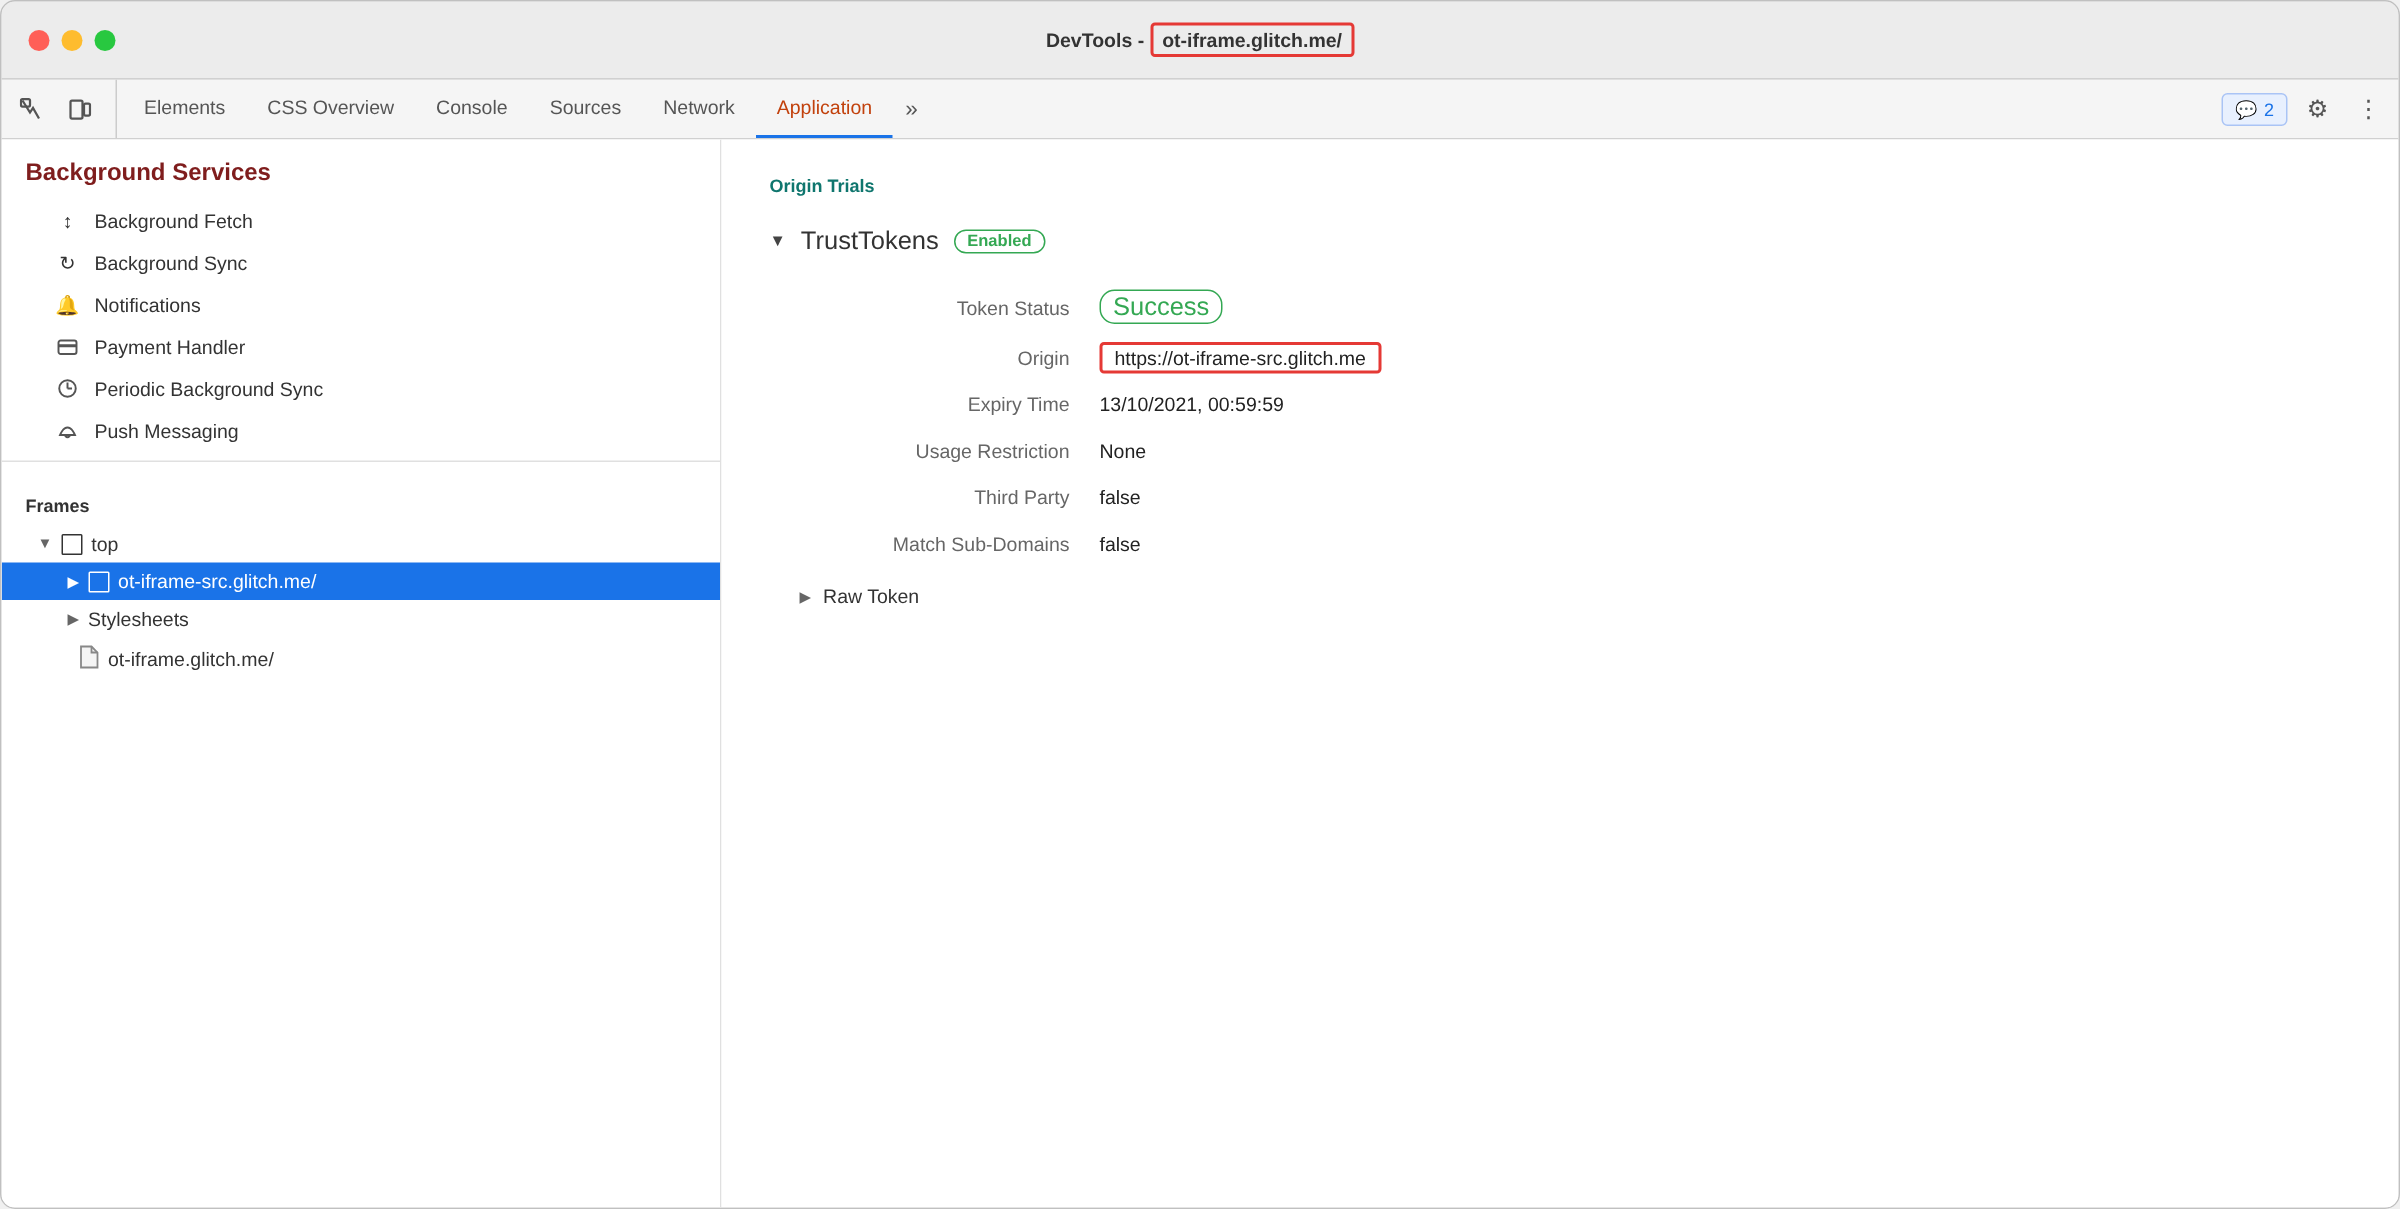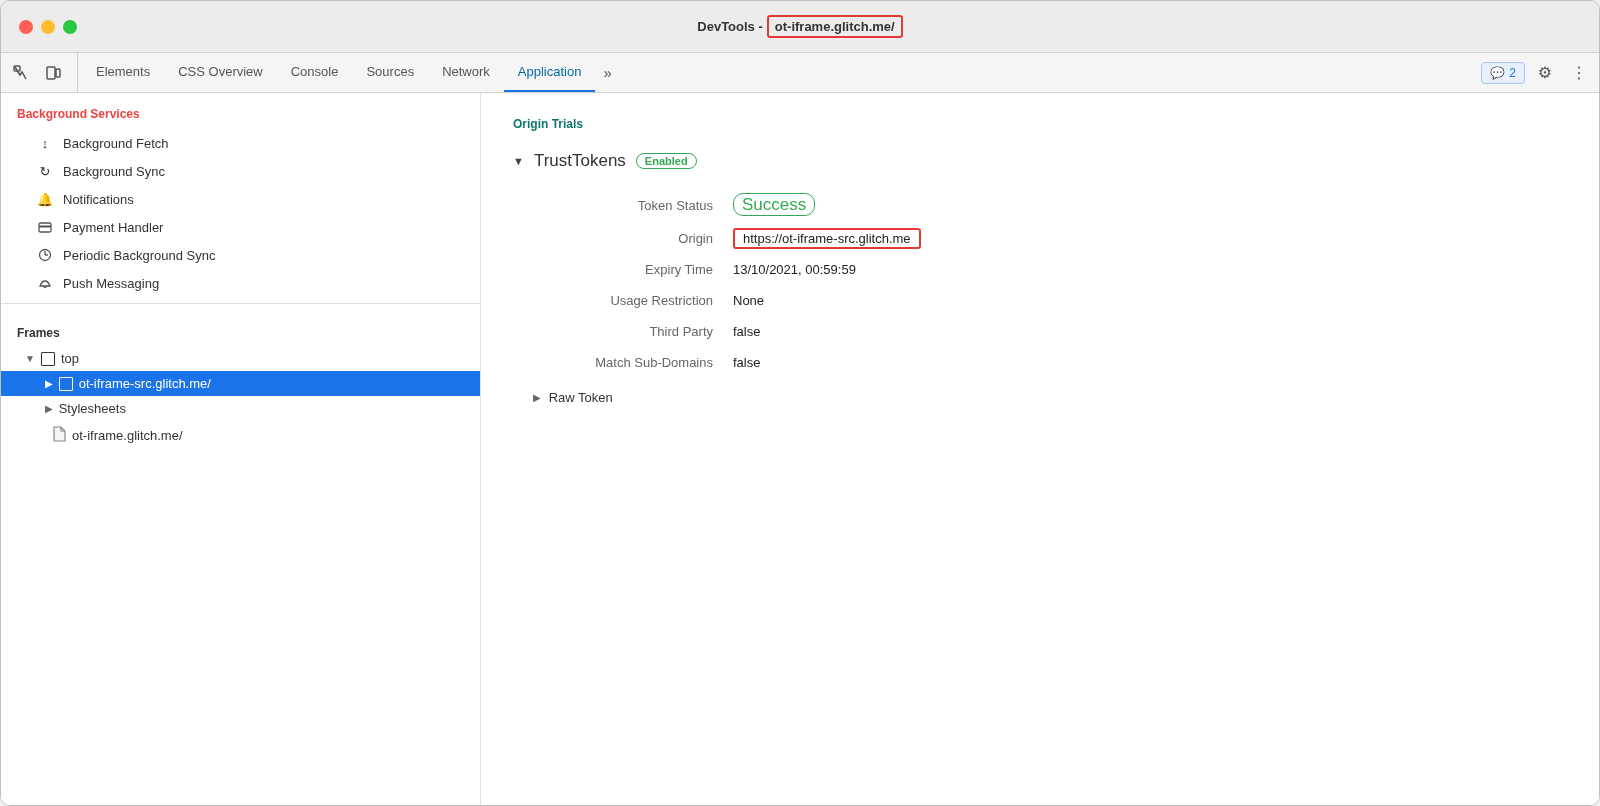--- a/index.html
+++ b/index.html
@@ -100,21 +100,21 @@
       align-items: center;
       padding: 0 14px;
       font-size: 13px;
       color: #555;
       cursor: pointer;
       border-bottom: 2px solid transparent;
       white-space: nowrap;
       height: 100%;
     }
     .toolbar-tab.active {
-      color: #0369a1;
+      color: #c2410c;
       border-bottom: 2px solid #1a73e8;
       font-weight: 500;
     }
     .toolbar-more {
       display: flex;
       align-items: center;
       padding: 0 8px;
       color: #555;
       cursor: pointer;
       font-size: 15px;
@@ -161,23 +161,23 @@
     .sidebar {
       width: 480px;
       border-right: 1px solid #e0e0e0;
       overflow-y: auto;
       background: #fff;
       flex-shrink: 0;
     }
 
     .sidebar-section-header {
       padding: 14px 16px 8px 16px;
-      font-size: 12px;
+      font-size: 16px;
       font-weight: 600;
-      color: #ef4444;
+      color: #7f1d1d;
     }
 
     .sidebar-item {
       display: flex;
       align-items: center;
       padding: 6px 16px 6px 36px;
       cursor: pointer;
       color: #333;
       font-size: 13px;
       gap: 10px;

